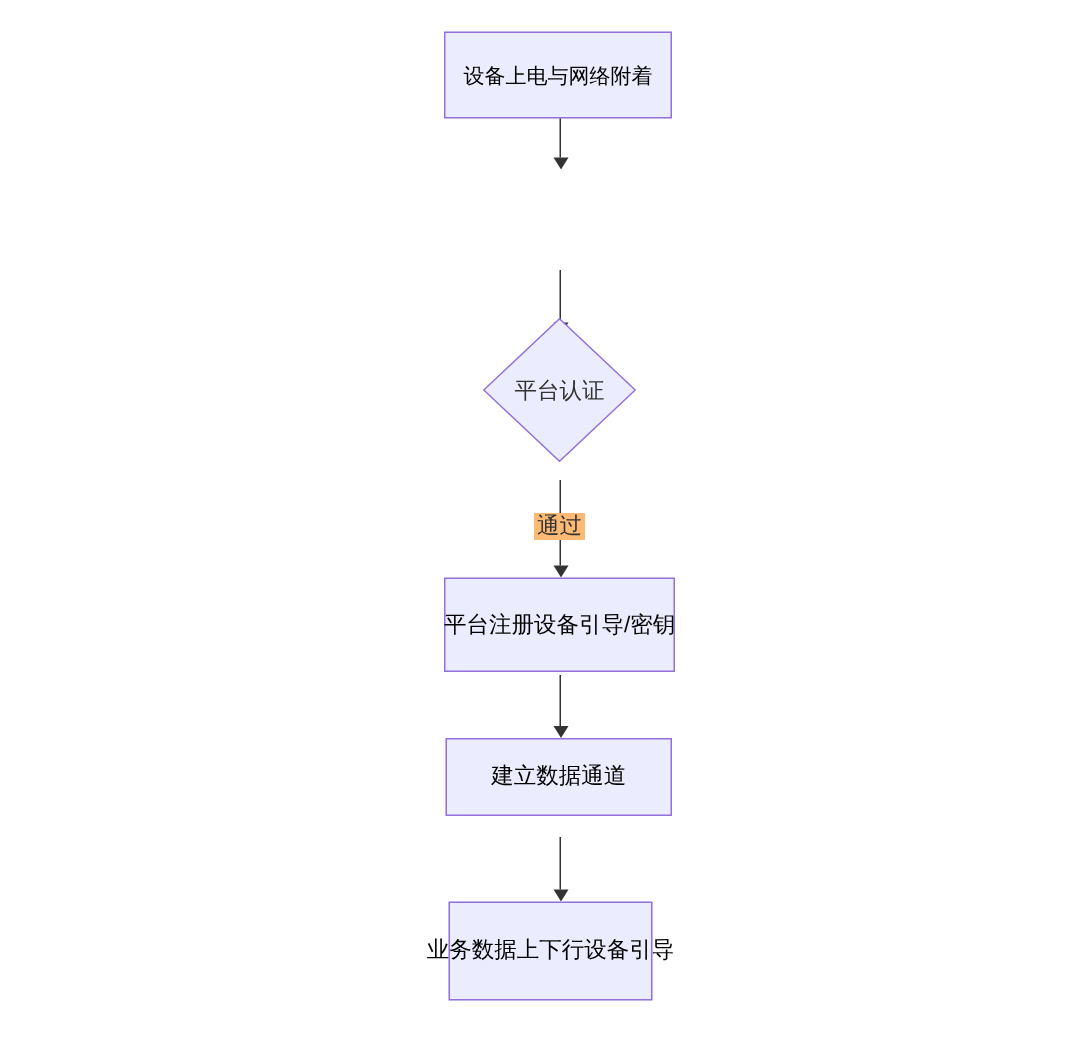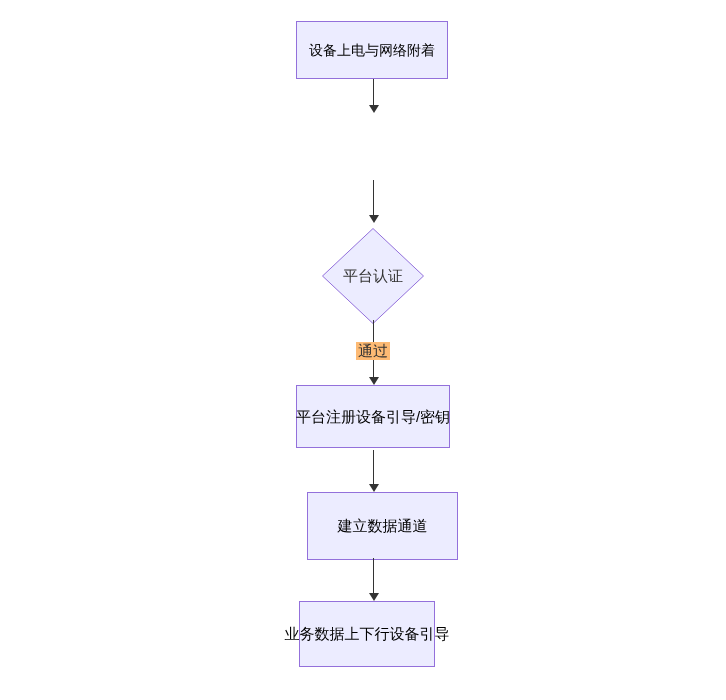--- a/index.html
+++ b/index.html
@@ -29,28 +29,28 @@
     line-height: 22px;
     color: #000000;
     box-sizing: border-box;
   }
   .node .line { white-space: nowrap; }
 
   
   #node-power    { left: 296px; top: 21px;  width: 152px; height: 58px; font-size: 14px; line-height: 21px; }
   #node-boot     { left: 299px; top: 113px; width: 148px; height: 67px; }
   #node-register { left: 296px; top: 385px; width: 154px; height: 63px; }
-  #node-channel  { left: 307px; top: 492px; width: 151px; height: 68px; gap: 48px; }
+  #node-channel  { left: 297px; top: 492px; width: 151px; height: 52px; gap: 48px; }
   #node-business { left: 299px; top: 601px; width: 136px; height: 66px; }
 
   
   .diamond-wrap {
     position: absolute;
     left: 322px;
-    top: 228px;
+    top: 212px;
     width: 102px;
     height: 96px;
     text-decoration: underline;
   }
   .diamond-wrap svg { display: block; }
   .diamond-label {
     position: absolute;
     left: 0; top: 0; right: 0; bottom: 0;
     display: flex;
     align-items: center;

